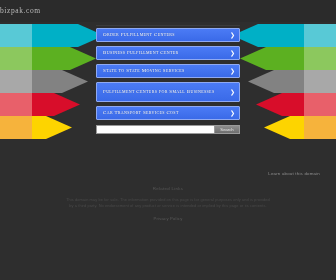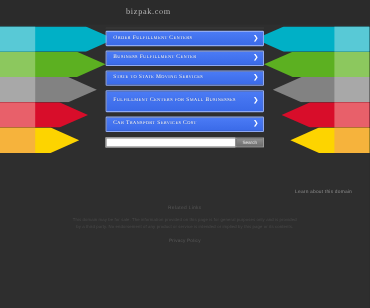--- a/index.html
+++ b/index.html
@@ -32,21 +32,21 @@
     width: 336px;
     height: 22px;
     background: #2b2b2b;
     z-index: 6;
   }
   .domain-title {
     position: absolute;
     top: 6px;
     left: 0;
     width: 270px;
-    text-align: center;
+    text-align: left;
     font-size: 7.5px;
     letter-spacing: .6px;
     color: #b9b9b9;
     font-family: "Liberation Serif", serif;
   }
 
   
   .bands {
     position: absolute;
     top: 24px;

